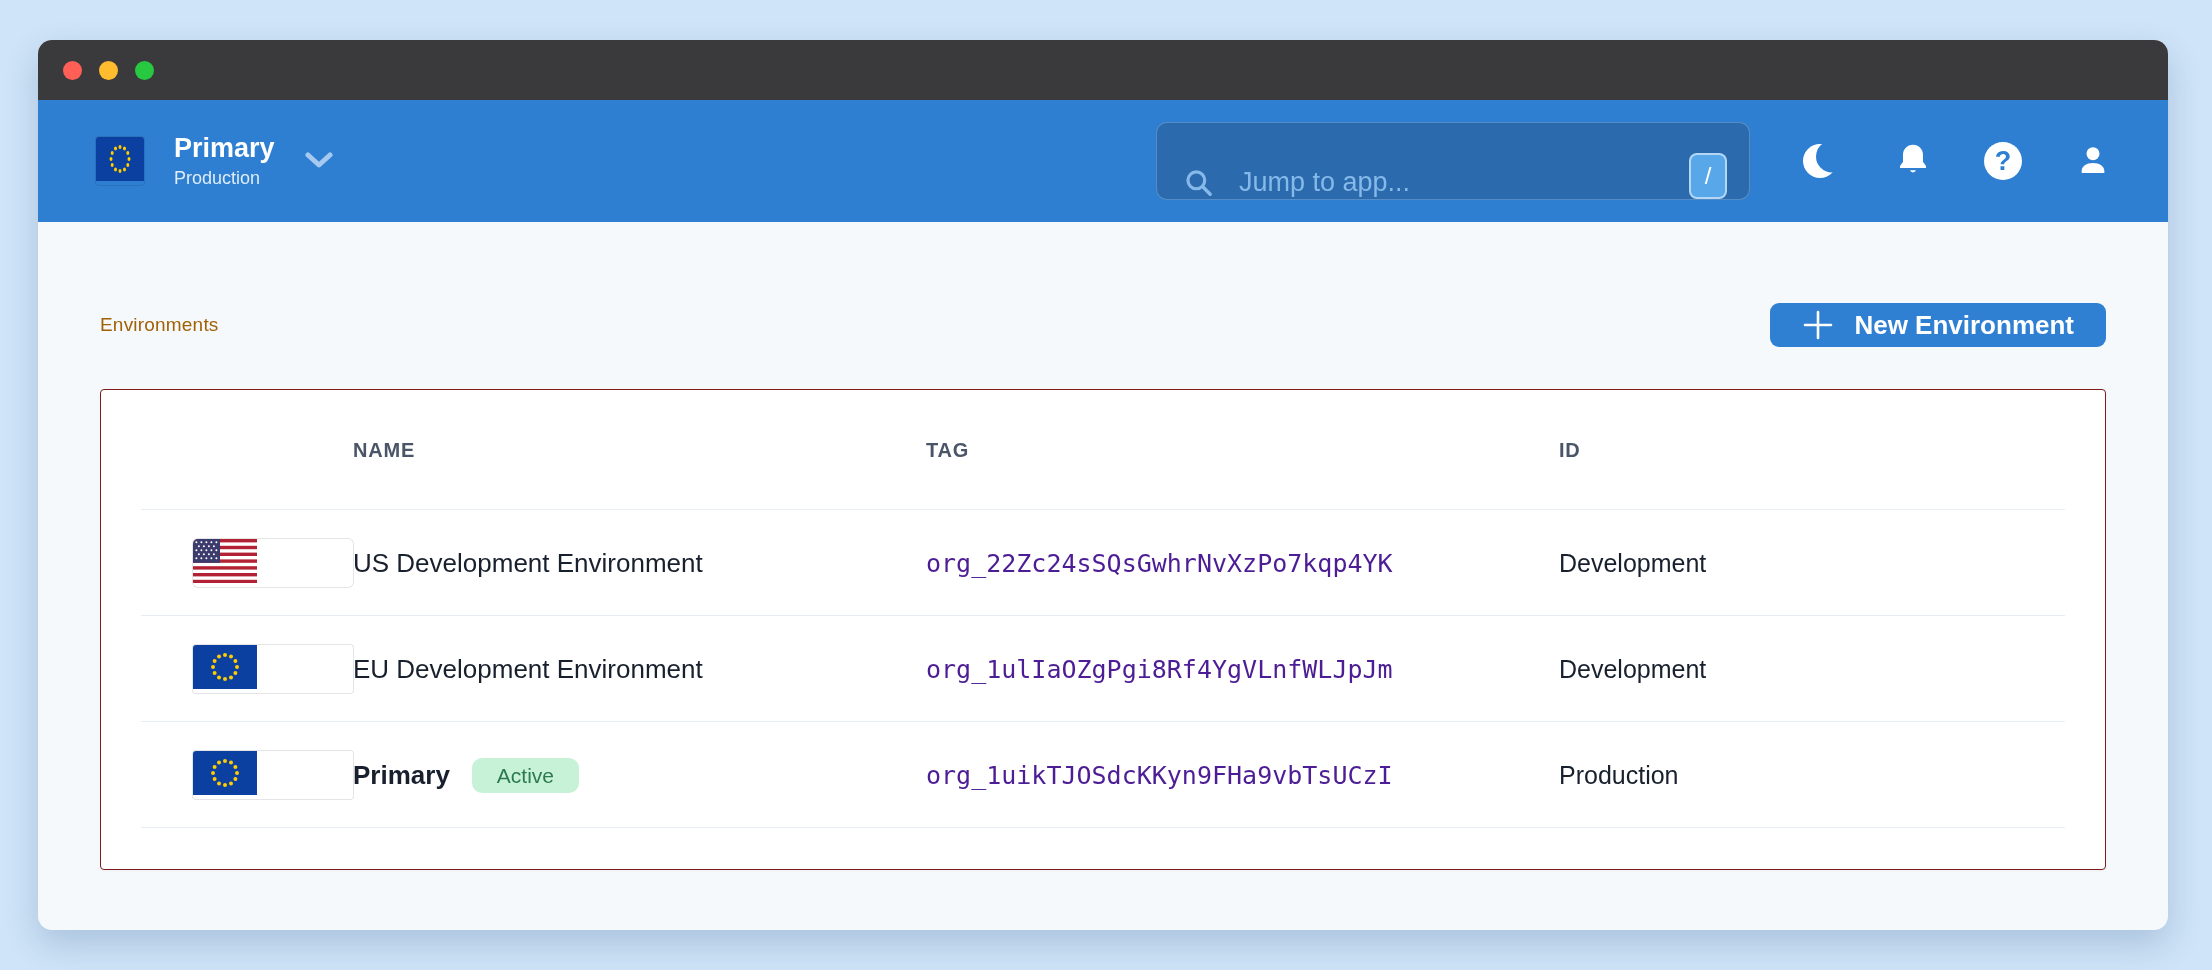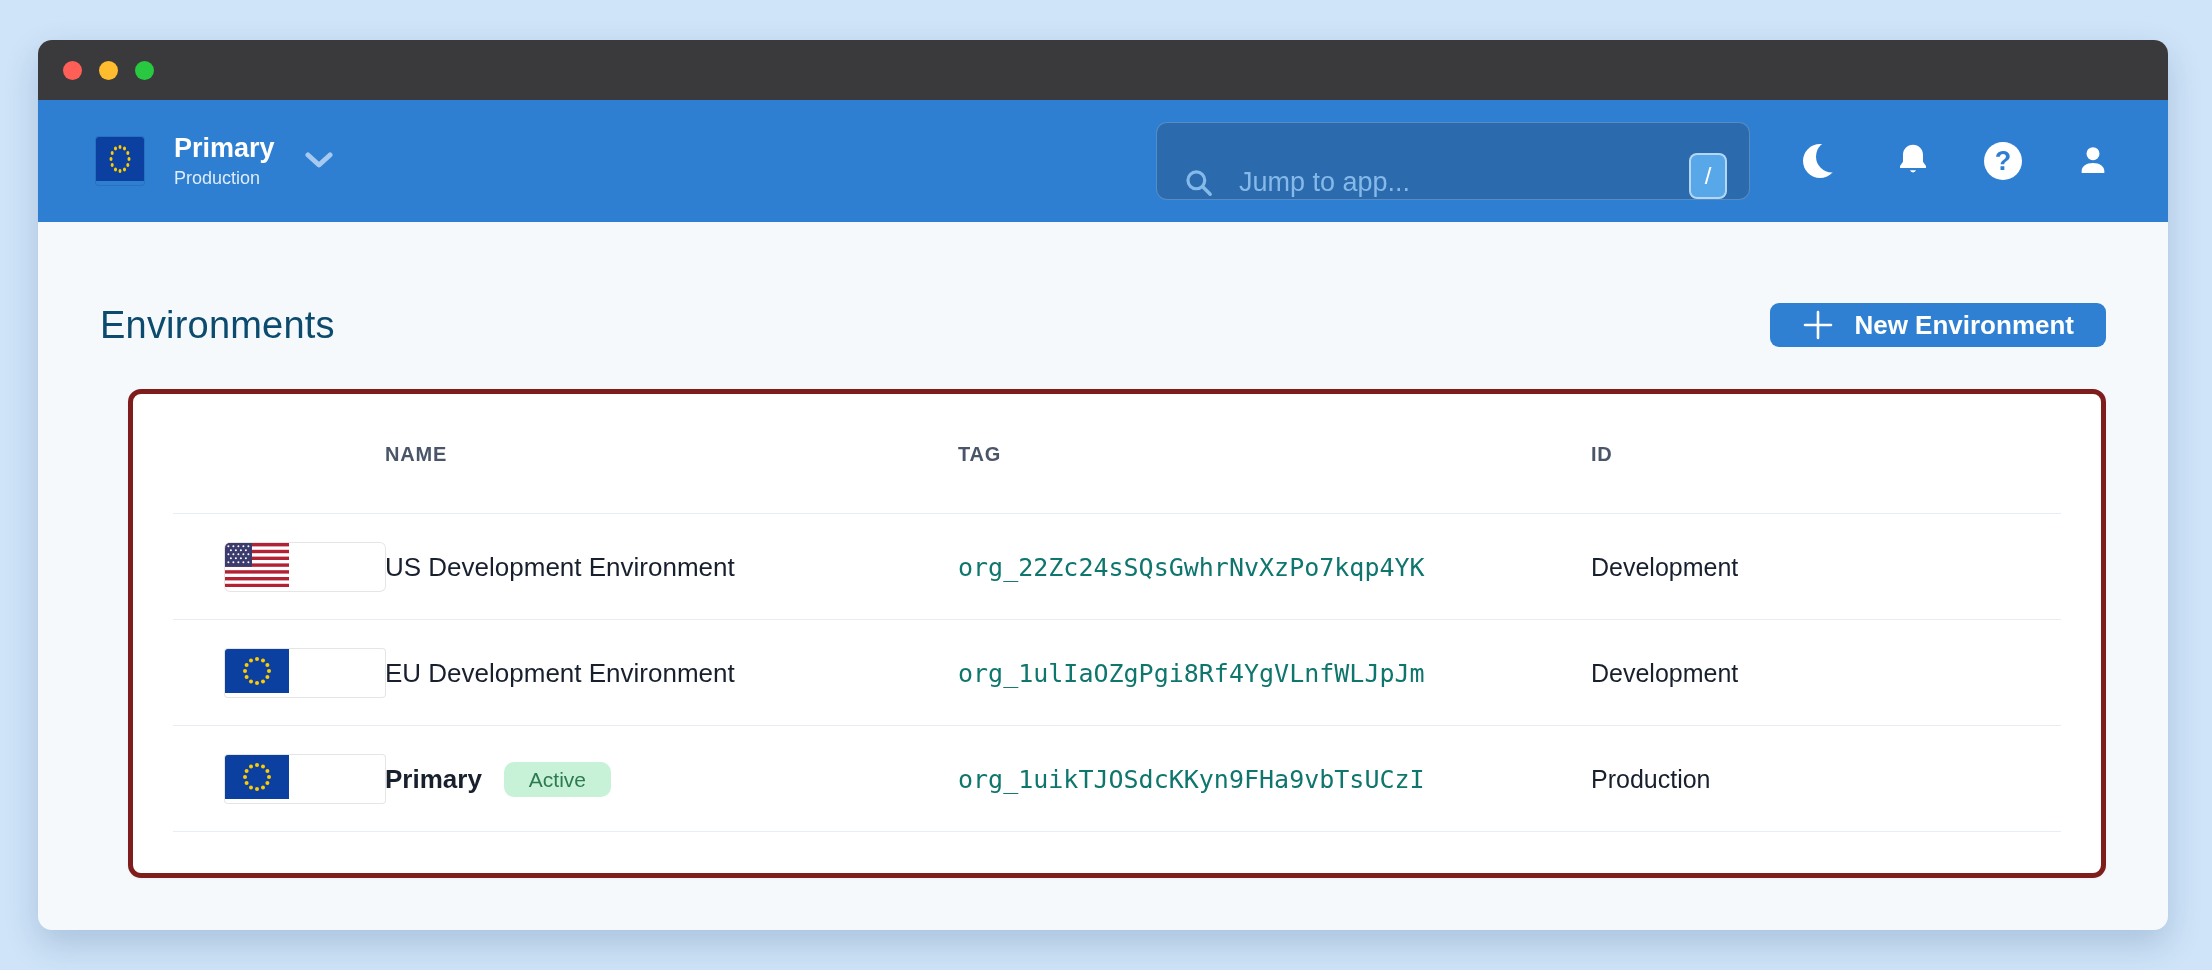--- a/index.html
+++ b/index.html
@@ -28,37 +28,37 @@
   .slashkey{flex:0 0 auto;width:34px;height:42px;background:#57a7e9;border:2px solid rgba(255,255,255,.55);
             border-radius:8px;color:#ffffff;font-size:24px;display:flex;align-items:center;justify-content:center;}
   
   .appicons{display:flex;align-items:center;gap:48px;margin-left:52px;}
   .aico{width:42px;height:42px;display:flex;align-items:center;justify-content:center;cursor:pointer;}
   .qcircle{width:38px;height:38px;border-radius:50%;background:#ffffff;color:#2e7fd1;font-size:27px;font-weight:700;
            display:flex;align-items:center;justify-content:center;}
   
   .content{flex:1;padding:72px 62px 0;box-sizing:border-box;}
   .pagehead{display:flex;align-items:center;justify-content:space-between;height:62px;}
-  .pagetitle{font-size:38px;font-weight:500;color:#0c4a6e;letter-spacing:.2px;}
+  .pagetitle{font-size:19px;font-weight:500;color:#a16207;letter-spacing:.2px;}
   .newbtn{height:44px;background:#2f80d2;border:none;border-radius:9px;color:#fff;display:flex;align-items:center;
           gap:20px;padding:0 32px;font-size:26px;font-weight:600;font-family:"Liberation Sans",sans-serif;cursor:pointer;}
   
-  .card{margin-top:33px;background:#ffffff;border:5px solid #7f1d1d;border-radius:13px;
-        box-shadow:0 1px 3px rgba(20,50,90,.05);overflow:hidden;margin-left:28px;}
+  .card{margin-top:33px;background:#ffffff;border:1px solid #7f1d1d;border-radius:4px;
+        box-shadow:0 1px 3px rgba(20,50,90,.05);overflow:hidden;}
   .tgrid{display:grid;grid-template-columns:252px 573px 633px 1fr;align-items:center;position:relative;}
   .tgrid::after{content:"";position:absolute;left:40px;right:40px;bottom:0;height:1px;background:#e8edf3;}
   .thead{height:120px;}
   .thead .col{font-size:20px;font-weight:700;color:#4a5568;letter-spacing:.8px;}
   .trow{height:106px;cursor:pointer;}
   .rowflag{margin-left:92px;}
   .cname{font-size:26px;color:#18202e;display:flex;align-items:center;}
   .cname.bold{font-weight:700;}
   .badge{margin-left:22px;background:#c8f2d8;color:#2c7a50;font-size:21px;font-weight:400;border-radius:10px;
          padding:7px 25px;line-height:1;}
-  .cid{font-family:"DejaVu Sans Mono",monospace;font-size:25px;color:#0f766e;}
+  .cid{font-family:"DejaVu Sans Mono",monospace;font-size:25px;color:#4c1d95;}
   .ctag{font-size:25px;color:#18202e;}
   .tfoot{height:41px;}
 </style>
 </head>
 <body>
 
 <svg width="0" height="0" style="position:absolute">
   <defs>
     <g id="eu-flag-art">
       <rect width="64" height="44" fill="#0b3fa0"></rect>

